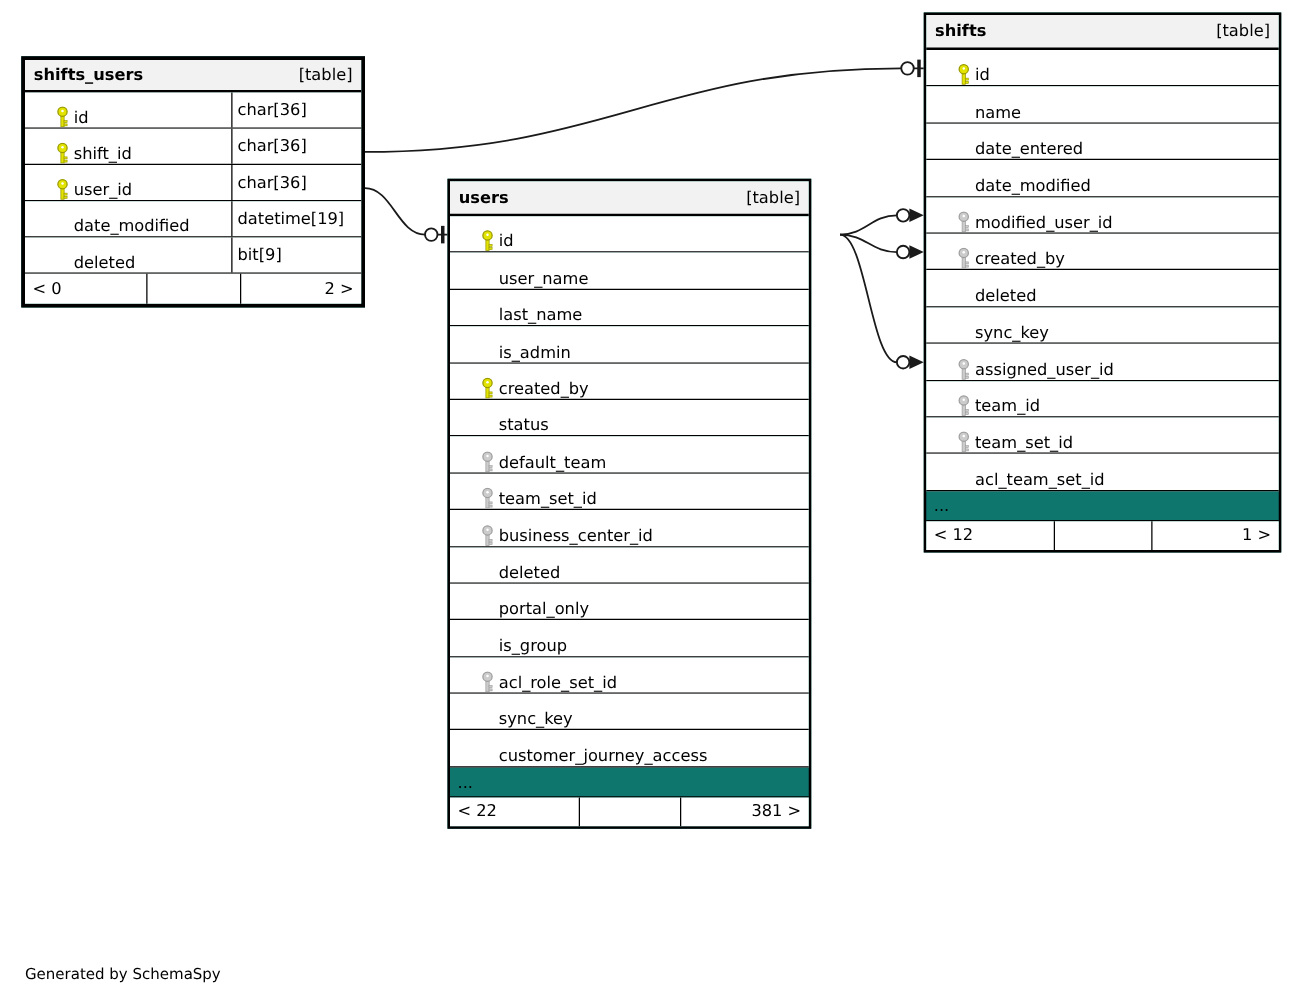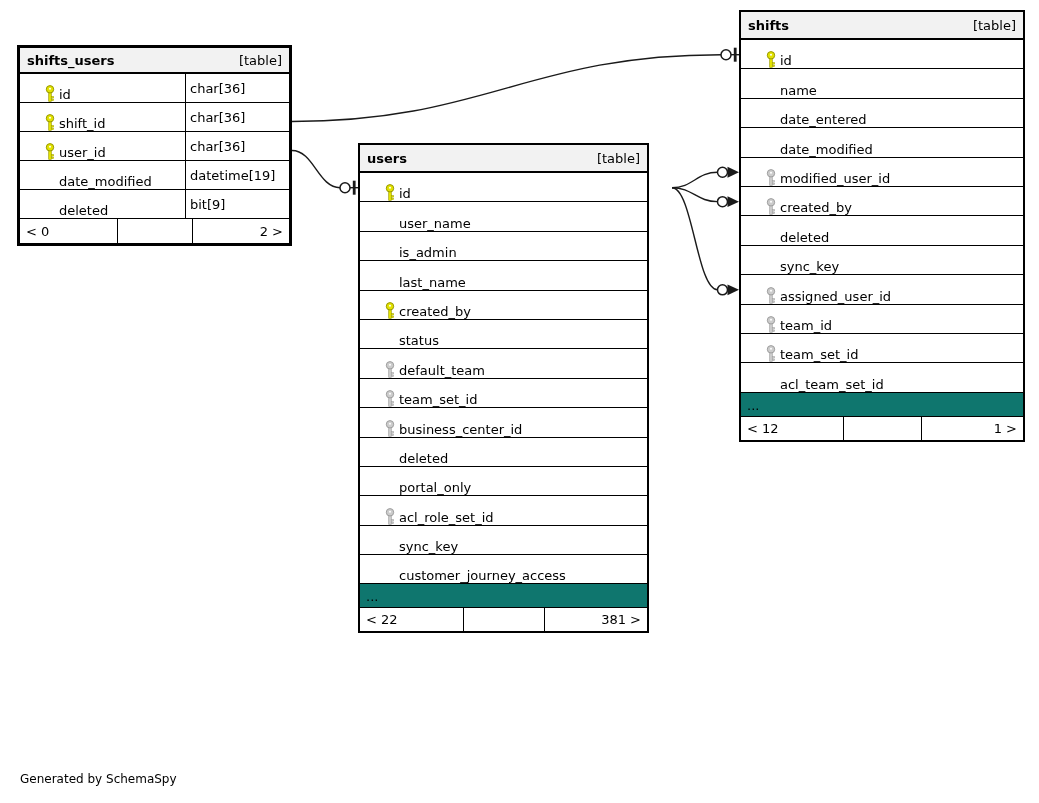--- a/index.html
+++ b/index.html
@@ -253,29 +253,29 @@
             <span class="key-spacer"></span>
           </span>
           <span class="col-label">user_name</span>
         </div>
       </div>
       <div class="col-row">
         <div class="cell-name">
           <span class="key-slot">
             <span class="key-spacer"></span>
           </span>
+          <span class="col-label">last_name</span>
+        </div>
+      </div>
+      <div class="col-row">
+        <div class="cell-name">
+          <span class="key-slot">
+            <span class="key-spacer"></span>
+          </span>
           <span class="col-label">is_admin</span>
-        </div>
-      </div>
-      <div class="col-row">
-        <div class="cell-name">
-          <span class="key-slot">
-            <span class="key-spacer"></span>
-          </span>
-          <span class="col-label">last_name</span>
         </div>
       </div>
       <div class="col-row">
         <div class="cell-name">
           <span class="key-slot">
             <svg class="key-icon" width="11" height="17" viewBox="0 0 11 17">
               <rect x="3.7" y="7" width="2.6" height="9.4" fill="#e3e300" stroke="#989800" stroke-width="0.6"></rect>
               <rect x="6.2" y="11.5" width="2.5" height="1.6" fill="#e3e300" stroke="#989800" stroke-width="0.5"></rect>
               <rect x="6.2" y="14.1" width="2.5" height="1.6" fill="#e3e300" stroke="#989800" stroke-width="0.5"></rect>
               <circle cx="5" cy="4.3" r="3.7" fill="#e3e300" stroke="#989800" stroke-width="1"></circle>
@@ -347,20 +347,28 @@
         <div class="cell-name">
           <span class="key-slot">
             <span class="key-spacer"></span>
           </span>
           <span class="col-label">portal_only</span>
         </div>
       </div>
       <div class="col-row">
         <div class="cell-name">
           <span class="key-slot">
+            <span class="key-spacer"></span>
+          </span>
+          <span class="col-label">is_group</span>
+        </div>
+      </div>
+      <div class="col-row">
+        <div class="cell-name">
+          <span class="key-slot">
             <svg class="key-icon" width="11" height="17" viewBox="0 0 11 17">
               <rect x="3.7" y="7" width="2.6" height="9.4" fill="#cccccc" stroke="#9e9e9e" stroke-width="0.6"></rect>
               <rect x="6.2" y="11.5" width="2.5" height="1.6" fill="#cccccc" stroke="#9e9e9e" stroke-width="0.5"></rect>
               <rect x="6.2" y="14.1" width="2.5" height="1.6" fill="#cccccc" stroke="#9e9e9e" stroke-width="0.5"></rect>
               <circle cx="5" cy="4.3" r="3.7" fill="#cccccc" stroke="#9e9e9e" stroke-width="1"></circle>
               <circle cx="5" cy="3.7" r="1" fill="#ffffff"></circle>
             </svg>
           </span>
           <span class="col-label">acl_role_set_id</span>
         </div>

